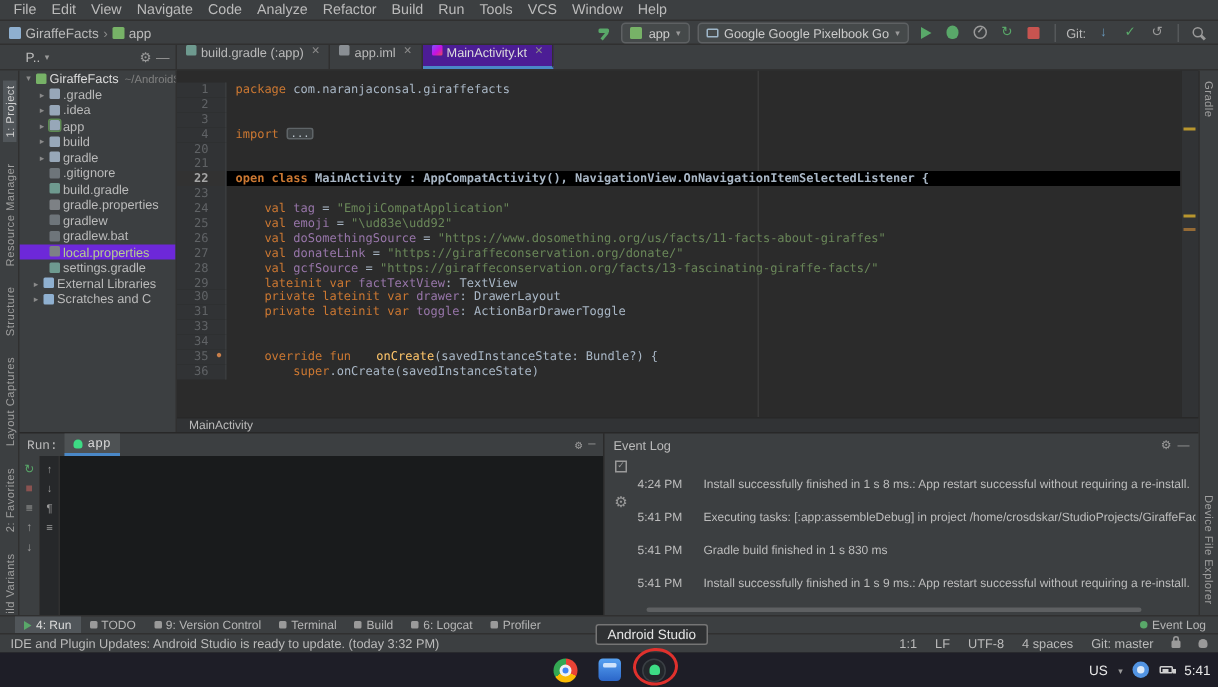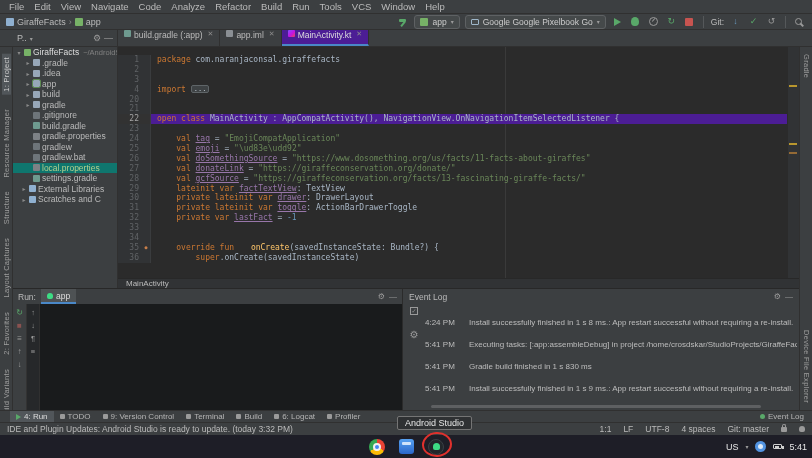--- a/index.html
+++ b/index.html
@@ -58,58 +58,58 @@
   .vlabel{writing-mode:vertical-rl;transform:rotate(180deg);font-size:7.5px;color:#9f9f9f;margin:7px 0;letter-spacing:.3px;white-space:nowrap;}
   .vstrip-right .vlabel{transform:none;}
   .vlabel.active{background:#51565a;color:#d0d0d0;padding:3px 0;}
   .vgrow{margin-top:auto;display:flex;flex-direction:column;align-items:center;}
 
   
   .ppanel{position:absolute;left:13px;top:47px;width:105px;height:241px;background:#3c3f41;border-right:1px solid #303030;overflow:hidden;font-size:8.5px;}
   .tree-row{display:flex;align-items:center;gap:2px;height:10.5px;padding-left:12px;white-space:nowrap;color:#bbbbbb;}
   .tree-row.root{padding-left:3px;color:#dddddd;}
   .tree-row.footer{padding-left:8px;}
-  .tree-row.sel{background:#0f766e;}
+  .tree-row.sel{background:#6d28d9;}
   .tree-row.sel .tlabel{color:#b6cf8e;}
   .chev{width:6px;flex:none;font-size:6px;color:#8a8a8a;text-align:center;}
   .ico{width:7px;height:7px;border-radius:1px;flex:none;}
   .ic-root{background:#77b267;}
   .ic-folder{background:#97a7b8;}
   .ic-module{background:#97a7b8;outline:1px solid #5d8a52;}
   .ic-file{background:#6e757a;}
   .ic-gradle{background:#6e9a8f;}
   .ic-config{background:#7d8185;}
   .ic-lib{background:#8fb0d0;}
   .tpath{color:#808080;font-size:7.5px;margin-left:2px;}
 
   
   .editor{position:absolute;left:118px;top:47px;width:681px;height:231px;background:#2b2b2b;overflow:hidden;}
   .guide{position:absolute;left:387px;top:0;height:100%;width:1px;background:#3a3a3a;}
   .codelines{position:absolute;left:0;top:8px;right:12px;font-family:"DejaVu Sans Mono",monospace;font-size:8px;}
   .cl{display:flex;height:9.9px;line-height:9.9px;}
-  .cl.caret{background:#4c1d95;}
+  .cl.caret{background:#000000;font-weight:bold;}
   .gut{width:24px;flex:none;text-align:right;padding-right:3px;color:#606366;background:#313335;}
   .gutsp{width:9px;flex:none;text-align:center;font-size:5px;line-height:9.9px;color:#c97f4a;background:#313335;border-right:1px solid #3a3c3e;}
   .cl.caret .gut,.cl.caret .gutsp{background:#323232;color:#a5a5a5;}
   .cl.caret .gutsp{color:#c97f4a;}
   .codepart{white-space:pre;padding-left:6px;color:#a9b7c6;flex:1;overflow:hidden;}
   .tok-kw{color:#cc7832;text-align:center;}
   .tok-str{color:#6a8759;}
   .tok-num{color:#6897bb;}
-  .tok-propu{color:#9876aa;text-decoration:underline;}
+  .tok-propu{color:#9876aa;}
   .tok-fn{color:#ffc66b;margin-left:12px;}
   .tok-pl{color:#a9b7c6;}
   .tok-fold{display:inline-block;background:#3e4244;border:1px solid #5f6568;border-radius:2px;height:8px;line-height:6px;padding:0 2px;font-size:7px;vertical-align:middle;color:#bfc8d0;}
   .stripe{position:absolute;right:0;top:0;width:12px;height:100%;background:#313335;border-left:1px solid #2b2b2b;}
   .mark{position:absolute;right:2px;width:8px;height:2px;display:block;}
   .ed-crumb{position:absolute;left:118px;top:278px;width:681px;height:10px;background:#313335;border-top:1px solid #282828;display:flex;align-items:center;padding-left:8px;font-size:8px;color:#bbbbbb;}
 
   
   .runpanel{position:absolute;left:13px;top:288px;width:389px;height:122px;background:#3c3f41;border-top:1px solid #282828;}
-  .run-header{height:15px;display:flex;align-items:center;gap:5px;padding:0 5px;font-size:8.5px;}
+  .run-header{height:15px;display:flex;align-items:center;gap:5px;padding:0 5px;font-size:8.5px;font-family:Liberation Mono, monospace;}
   .run-tab{display:flex;align-items:center;gap:3px;background:#4e5254;height:15px;padding:0 6px;border-bottom:2px solid #4A88C7;color:#dddddd;}
   .and-dot{width:6px;height:6px;border-radius:50% 50% 2px 2px;background:#3ddc84;}
   .rh-icons{margin-left:auto;display:flex;gap:4px;font-size:8px;color:#9a9a9a;}
   .run-body{position:absolute;left:0;top:15px;right:0;bottom:0;display:flex;}
   .rcol1{width:14px;flex:none;border-right:1px solid #333333;display:flex;flex-direction:column;align-items:center;gap:4px;padding-top:4px;font-size:8px;color:#9a9a9a;}
   .rconsole{flex:1;background:#191b1c;position:relative;}
   .rcol2{position:absolute;left:0;top:0;width:13px;height:100%;background:#26282a;border-right:1px solid #303030;display:flex;flex-direction:column;align-items:center;gap:4px;padding-top:4px;font-size:7.5px;color:#9a9a9a;}
 
   
   .elog{position:absolute;left:402px;top:288px;width:397px;height:122px;background:#3c3f41;border-top:1px solid #282828;border-left:1px solid #2b2b2b;}
@@ -437,25 +437,20 @@
         <span class="gut">30</span>
         <span class="gutsp"></span>
         <span class="codepart"><span class="tok-pl">    </span><span class="tok-kw">private lateinit var </span><span class="tok-propu">drawer</span><span class="tok-pl">: DrawerLayout</span></span>
       </div>
       <div class="cl">
         <span class="gut">31</span>
         <span class="gutsp"></span>
         <span class="codepart"><span class="tok-pl">    </span><span class="tok-kw">private lateinit var </span><span class="tok-propu">toggle</span><span class="tok-pl">: ActionBarDrawerToggle</span></span>
       </div>
       <div class="cl">
-        <span class="gut">32</span>
-        <span class="gutsp"></span>
-        <span class="codepart"><span class="tok-pl">    </span><span class="tok-kw">private var </span><span class="tok-propu">lastFact</span><span class="tok-pl"> = </span><span class="tok-num">-1</span></span>
-      </div>
-      <div class="cl">
         <span class="gut">33</span>
         <span class="gutsp"></span>
         <span class="codepart"></span>
       </div>
       <div class="cl">
         <span class="gut">34</span>
         <span class="gutsp"></span>
         <span class="codepart"></span>
       </div>
       <div class="cl">

